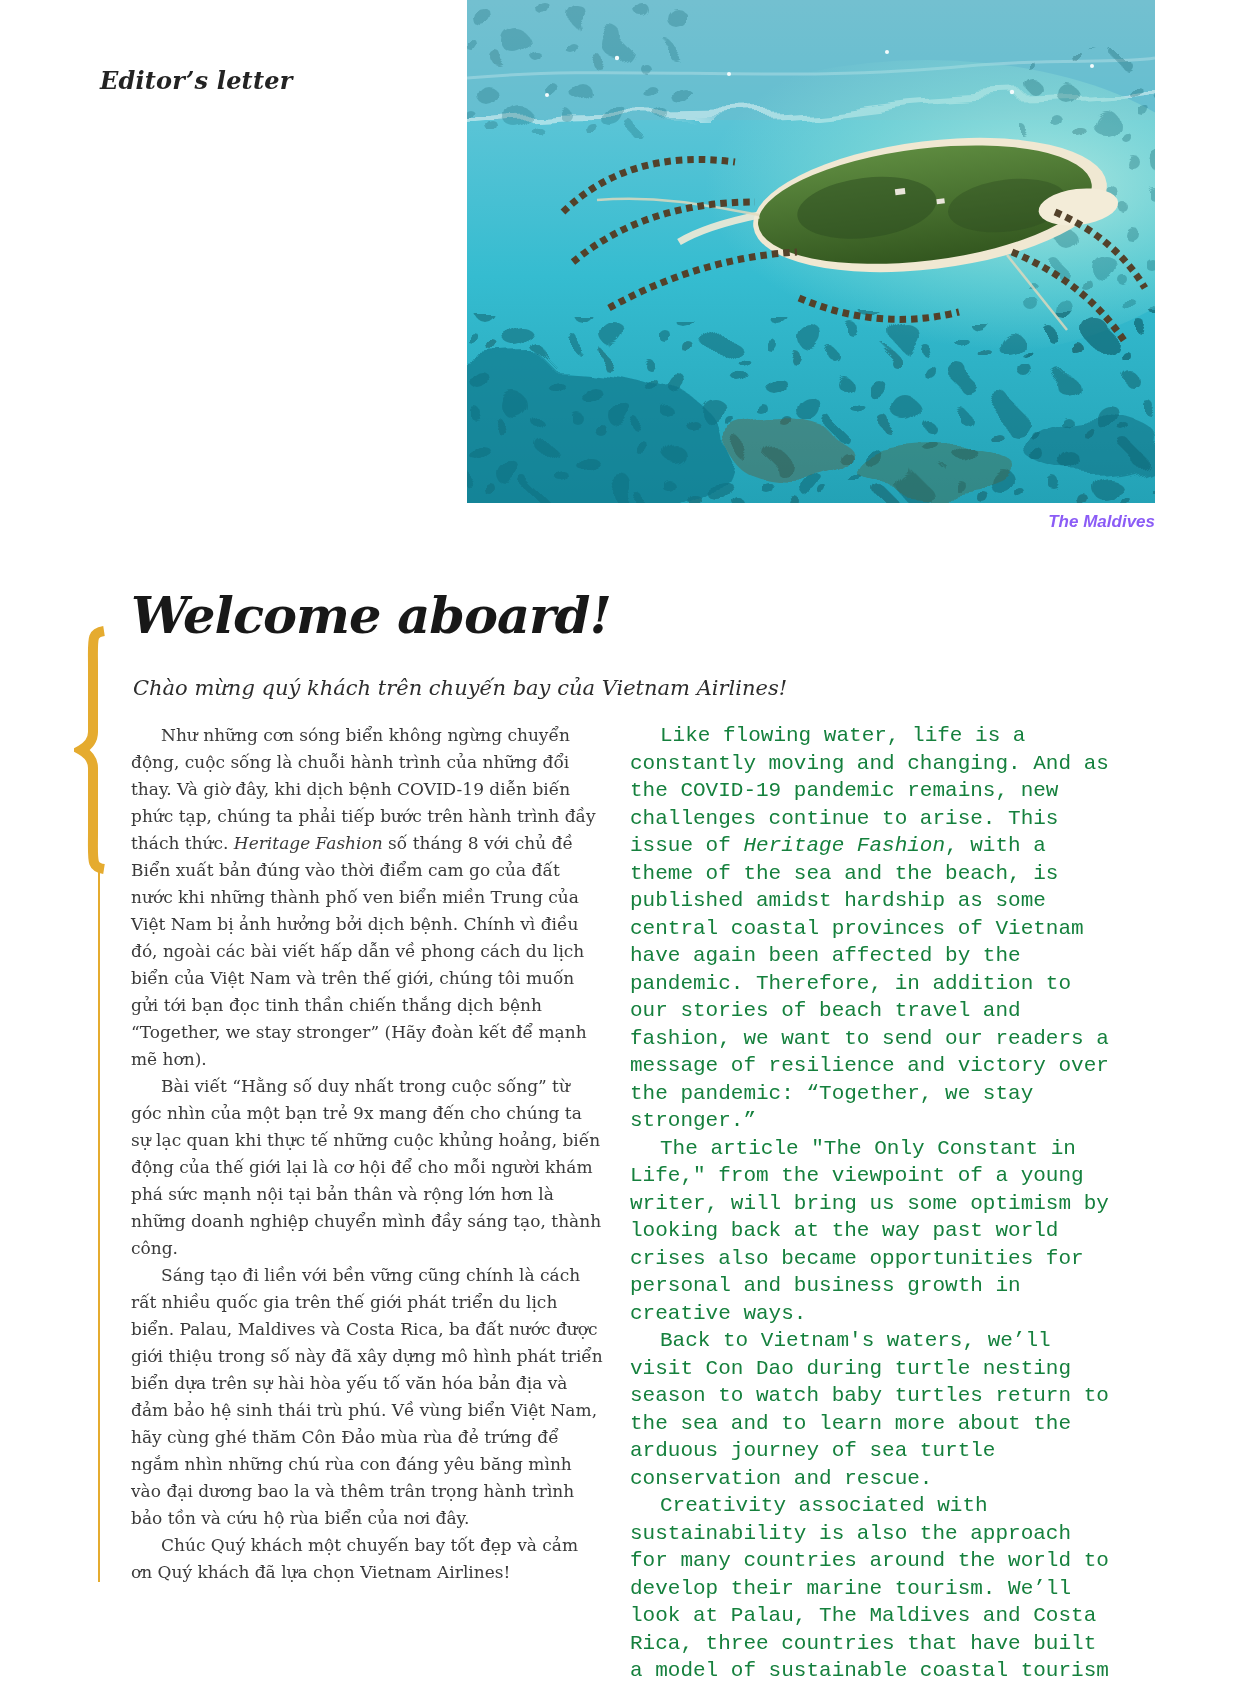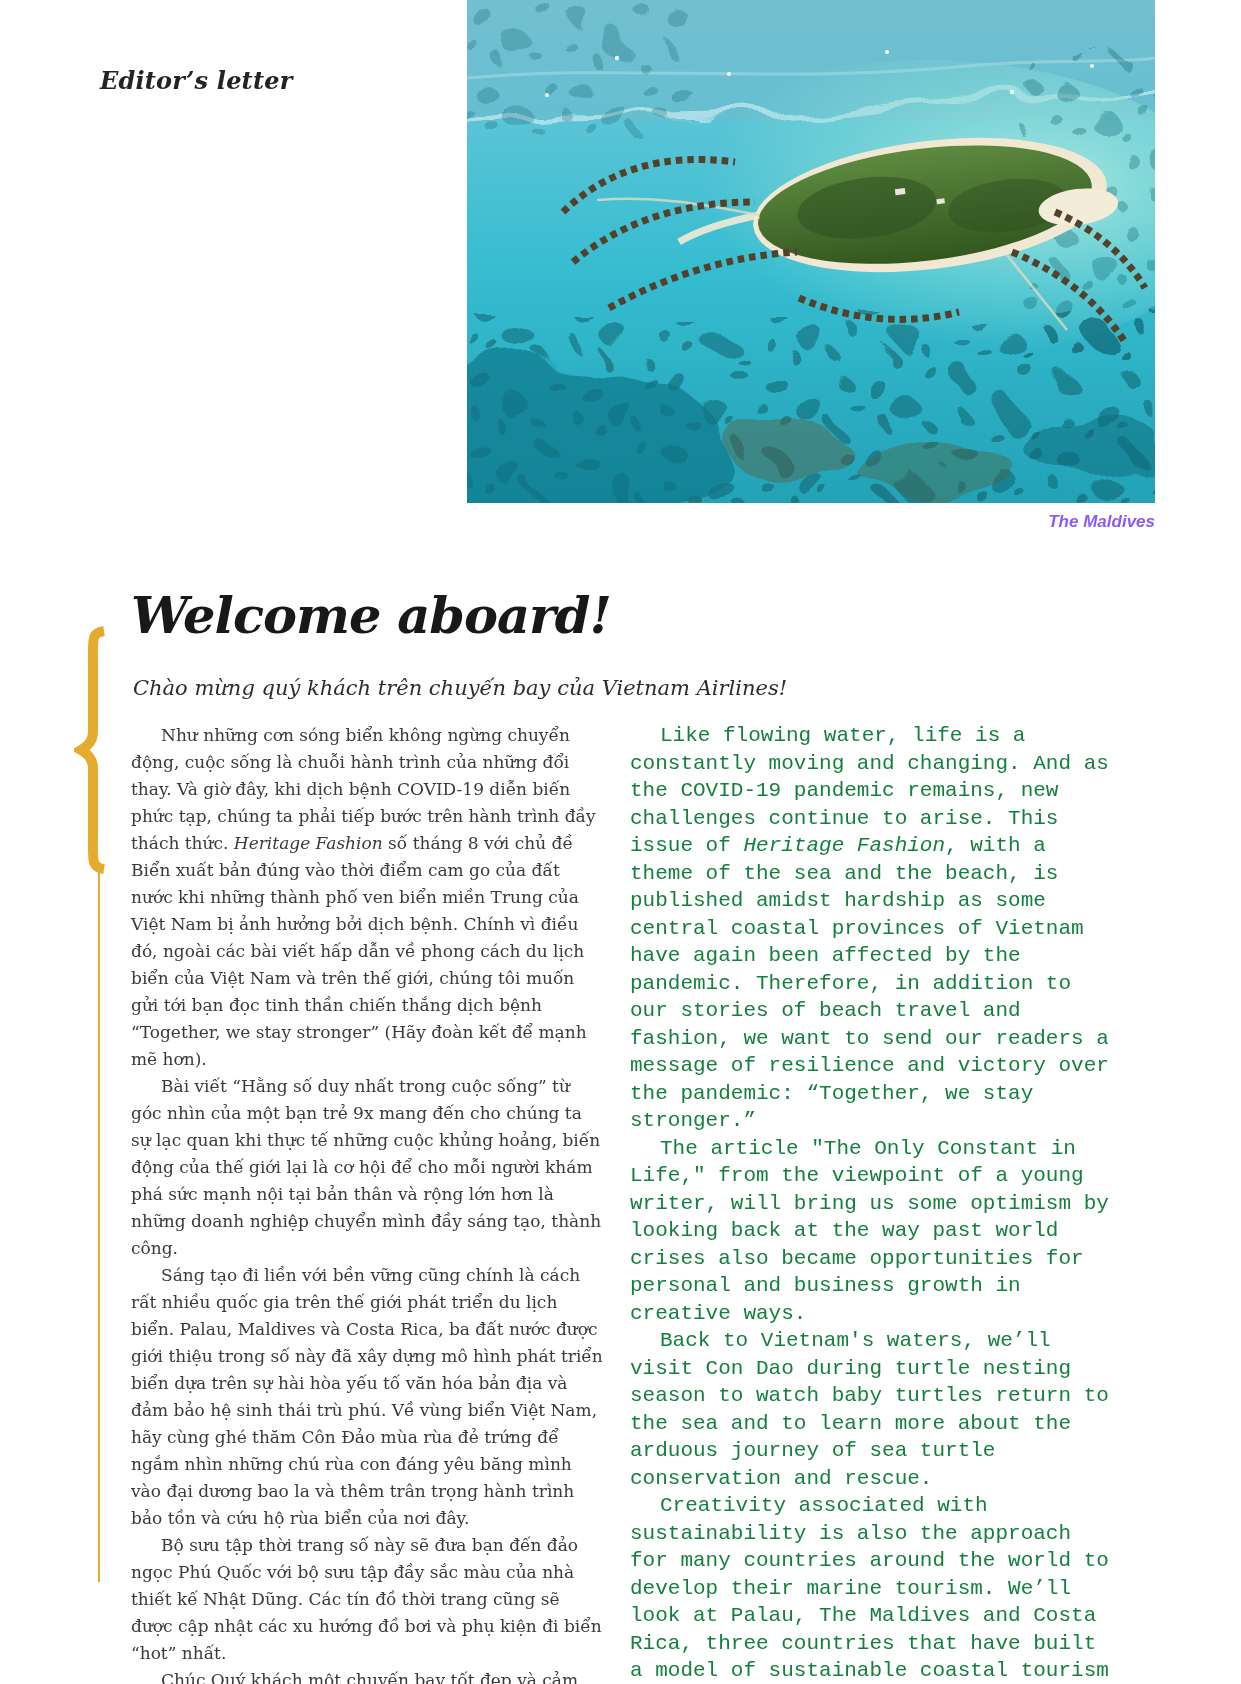--- a/index.html
+++ b/index.html
@@ -156,21 +156,20 @@
   </div>
   <div class="gold-rule"></div>
 
   <div class="page-title">Welcome aboard!</div>
   <div class="page-subtitle">Chào mừng quý khách trên chuyến bay của Vietnam Airlines!</div>
 
   <div class="col col-vi">
     <p><span>Như những cơn sóng biển không ngừng chuyển động, cuộc sống là chuỗi hành trình của những đổi thay. Và giờ đây, khi dịch bệnh COVID-19 diễn biến phức tạp, chúng ta phải tiếp bước trên hành trình đầy thách thức. </span><em>Heritage Fashion</em><span> số tháng 8 với chủ đề Biển xuất bản đúng vào thời điểm cam go của đất nước khi những thành phố ven biển miền Trung của Việt Nam bị ảnh hưởng bởi dịch bệnh. Chính vì điều đó, ngoài các bài viết hấp dẫn về phong cách du lịch biển của Việt Nam và trên thế giới, chúng tôi muốn gửi tới bạn đọc tinh thần chiến thắng dịch bệnh “Together, we stay stronger” (Hãy đoàn kết để mạnh mẽ hơn).</span></p>
     <p><span>Bài viết “Hằng số duy nhất trong cuộc sống” từ góc nhìn của một bạn trẻ 9x mang đến cho chúng ta sự lạc quan khi thực tế những cuộc khủng hoảng, biến động của thế giới lại là cơ hội để cho mỗi người khám phá sức mạnh nội tại bản thân và rộng lớn hơn là những doanh nghiệp chuyển mình đầy sáng tạo, thành công.</span></p>
     <p><span>Sáng tạo đi liền với bền vững cũng chính là cách rất nhiều quốc gia trên thế giới phát triển du lịch biển. Palau, Maldives và Costa Rica, ba đất nước được giới thiệu trong số này đã xây dựng mô hình phát triển biển dựa trên sự hài hòa yếu tố văn hóa bản địa và đảm bảo hệ sinh thái trù phú. Về vùng biển Việt Nam, hãy cùng ghé thăm Côn Đảo mùa rùa đẻ trứng để ngắm nhìn những chú rùa con đáng yêu băng mình vào đại dương bao la và thêm trân trọng hành trình bảo tồn và cứu hộ rùa biển của nơi đây.</span></p>
-    <p><span>Bộ sưu tập thời trang số này sẽ đưa bạn đến đảo ngọc Phú Quốc với bộ sưu tập đầy sắc màu của nhà thiết kế Nhật Dũng. Các tín đồ thời trang cũng sẽ được cập nhật các xu hướng đồ bơi và phụ kiện đi biển “hot” nhất.</span></p>
     <p><span>Chúc Quý khách một chuyến bay tốt đẹp và cảm ơn Quý khách đã lựa chọn Vietnam Airlines!</span></p>
   </div>
 
   <div class="col col-en">
     <p><span>Like flowing water, life is a constantly moving and changing. And as the COVID-19 pandemic remains, new challenges continue to arise. This issue of </span><em>Heritage Fashion</em><span>, with a theme of the sea and the beach, is published amidst hardship as some central coastal provinces of Vietnam have again been affected by the pandemic. Therefore, in addition to our stories of beach travel and fashion, we want to send our readers a message of resilience and victory over the pandemic: “Together, we stay stronger.”</span></p>
     <p><span>The article "The Only Constant in Life," from the viewpoint of a young writer, will bring us some optimism by looking back at the way past world crises also became opportunities for personal and business growth in creative ways.</span></p>
     <p><span>Back to Vietnam's waters, we’ll visit Con Dao during turtle nesting season to watch baby turtles return to the sea and to learn more about the arduous journey of sea turtle conservation and rescue.</span></p>
     <p><span>Creativity associated with sustainability is also the approach for many countries around the world to develop their marine tourism. We’ll look at Palau, The Maldives and Costa Rica, three countries that have built a model of sustainable coastal tourism based on a combination of preserving indigenous cultural elements and ensuring abundant ecosystems.</span></p>
     <p><span>Have a safe journey and thank you for choosing Vietnam Airlines!</span><span class="lotus"><svg viewBox="0 0 24 16" width="24" height="16">
             <g fill="#d9a326">

